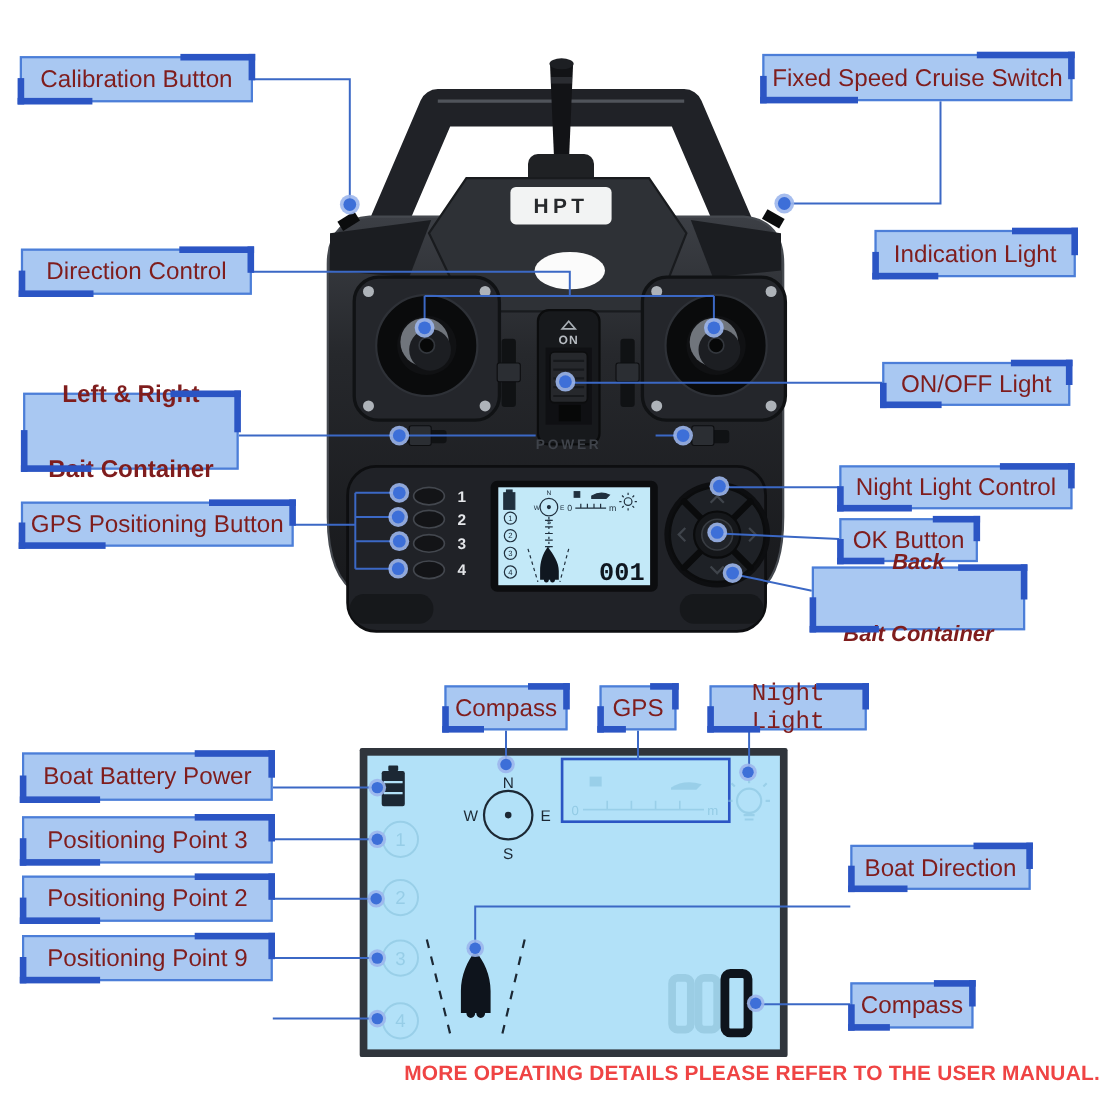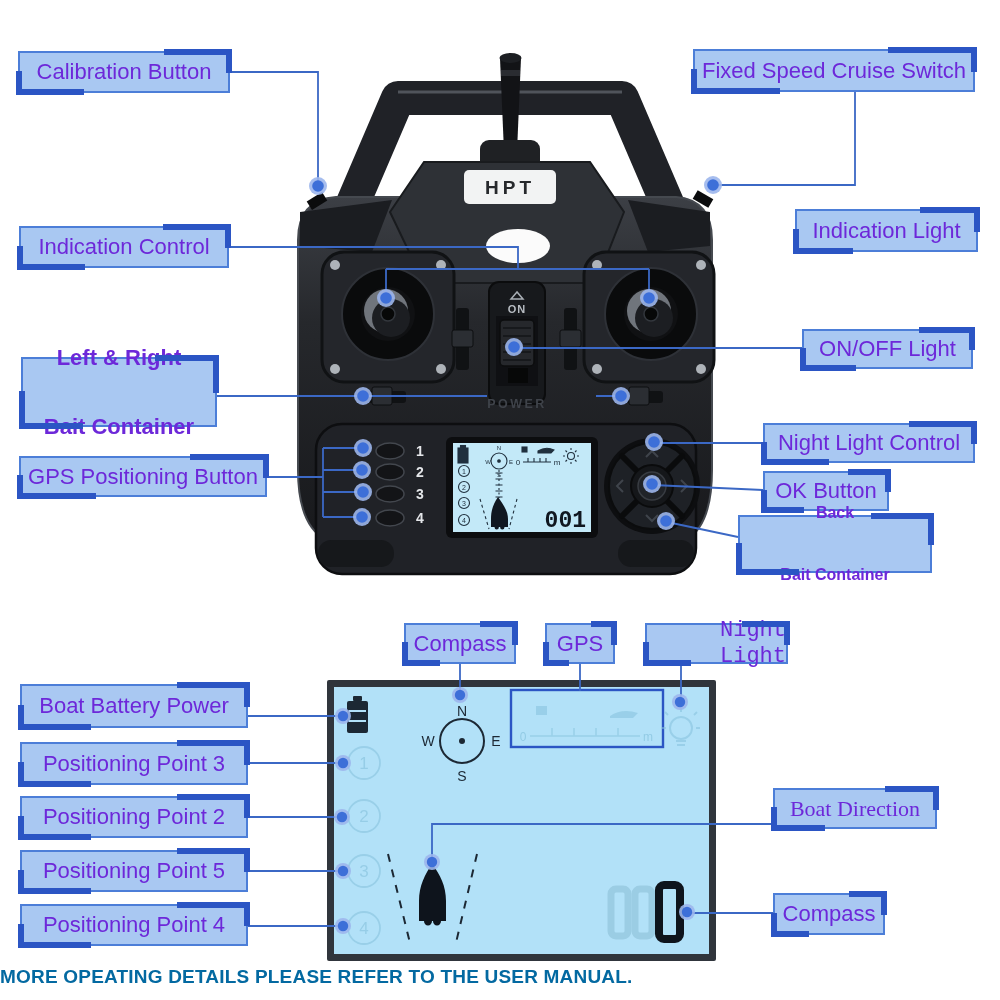--- a/index.html
+++ b/index.html
@@ -1,29 +1,29 @@
 <!DOCTYPE html>
 <html><head>
 <meta charset="utf-8">
 <style>
   html,body{margin:0;padding:0;background:#ffffff;}
   .stage{position:relative;width:1000px;height:1000px;background:#ffffff;overflow:hidden;
          font-family:"Liberation Sans",sans-serif;}
   .art{position:absolute;left:0;top:0;}
   .callout{position:absolute;box-sizing:border-box;background:#a9c8f2;border:2px solid #4c7ed8;
-           color:#6d28d9;display:flex;flex-direction:column;align-items:center;justify-content:center;
-           text-align:right;font-size:22px;line-height:1.15;z-index:5;}
+           color:#7f1d1d;display:flex;flex-direction:column;align-items:center;justify-content:center;
+           text-align:center;font-size:22px;line-height:1.15;z-index:5;}
   .callout::before{content:"";position:absolute;top:-4px;right:-4px;width:30%;height:48%;
            border-top:6px solid #2b55c4;border-right:6px solid #2b55c4;}
   .callout::after{content:"";position:absolute;bottom:-4px;left:-4px;width:30%;height:48%;
            border-bottom:6px solid #2b55c4;border-left:6px solid #2b55c4;}
   .callout.bold{font-weight:bold;gap:43px;}
-  .callout.fs20{font-size:16px;}
-  .footer{position:absolute;left:0;right:0;top:966px;text-align:left;font-weight:bold;
-          font-size:19px;letter-spacing:.2px;color:#0369a1;z-index:5;}
+  .callout.fs20{font-size:20px;font-style:italic;}
+  .footer{position:absolute;left:0;right:0;top:966px;text-align:right;font-weight:bold;
+          font-size:19px;letter-spacing:.2px;color:#ef4444;z-index:5;}
 </style>
 </head>
 <body>
 
 <div class="stage">
 
 <svg class="art" width="1000" height="1000" viewBox="0 0 1000 1000">
   <defs>
     <linearGradient id="gBody" x1="0" y1="0" x2="0" y2="1">
       <stop offset="0" stop-color="#3c3f45"></stop>
@@ -373,21 +373,21 @@
 
 <div class="callout" style="left:18px;top:51px;width:212px;height:42px;">
   <span>Calibration Button</span>
     </div>
 
 <div class="callout" style="left:693px;top:49px;width:282px;height:43px;">
   <span>Fixed Speed Cruise Switch</span>
     </div>
 
 <div class="callout" style="left:19px;top:226px;width:210px;height:42px;">
-  <span>Indication Control</span>
+  <span>Direction Control</span>
     </div>
 
 <div class="callout" style="left:795px;top:209px;width:183px;height:43px;">
   <span>Indication Light</span>
     </div>
 
 <div class="callout" style="left:802px;top:329px;width:171px;height:40px;">
   <span>ON/OFF Light</span>
     </div>
 
@@ -431,28 +431,25 @@
 
 <div class="callout" style="left:20px;top:742px;width:228px;height:43px;">
   <span>Positioning Point 3</span>
     </div>
 
 <div class="callout" style="left:20px;top:796px;width:228px;height:42px;">
   <span>Positioning Point 2</span>
     </div>
 
 <div class="callout" style="left:20px;top:850px;width:228px;height:42px;">
-  <span>Positioning Point 5</span>
-    </div>
-
-<div class="callout" style="left:20px;top:904px;width:228px;height:42px;">
-  <span>Positioning Point 4</span>
-    </div>
-
-<div class="callout" style="left:773px;top:788px;width:164px;height:41px;font-family:Liberation Serif, serif;">
+  <span>Positioning Point 9</span>
+    </div>
+
+
+<div class="callout" style="left:773px;top:768px;width:164px;height:41px;">
   <span>Boat Direction</span>
     </div>
 
 <div class="callout" style="left:773px;top:893px;width:112px;height:42px;">
   <span>Compass</span>
     </div>
 
 <div class="footer">MORE OPEATING DETAILS PLEASE REFER TO THE USER MANUAL.</div>
 
 </div>

